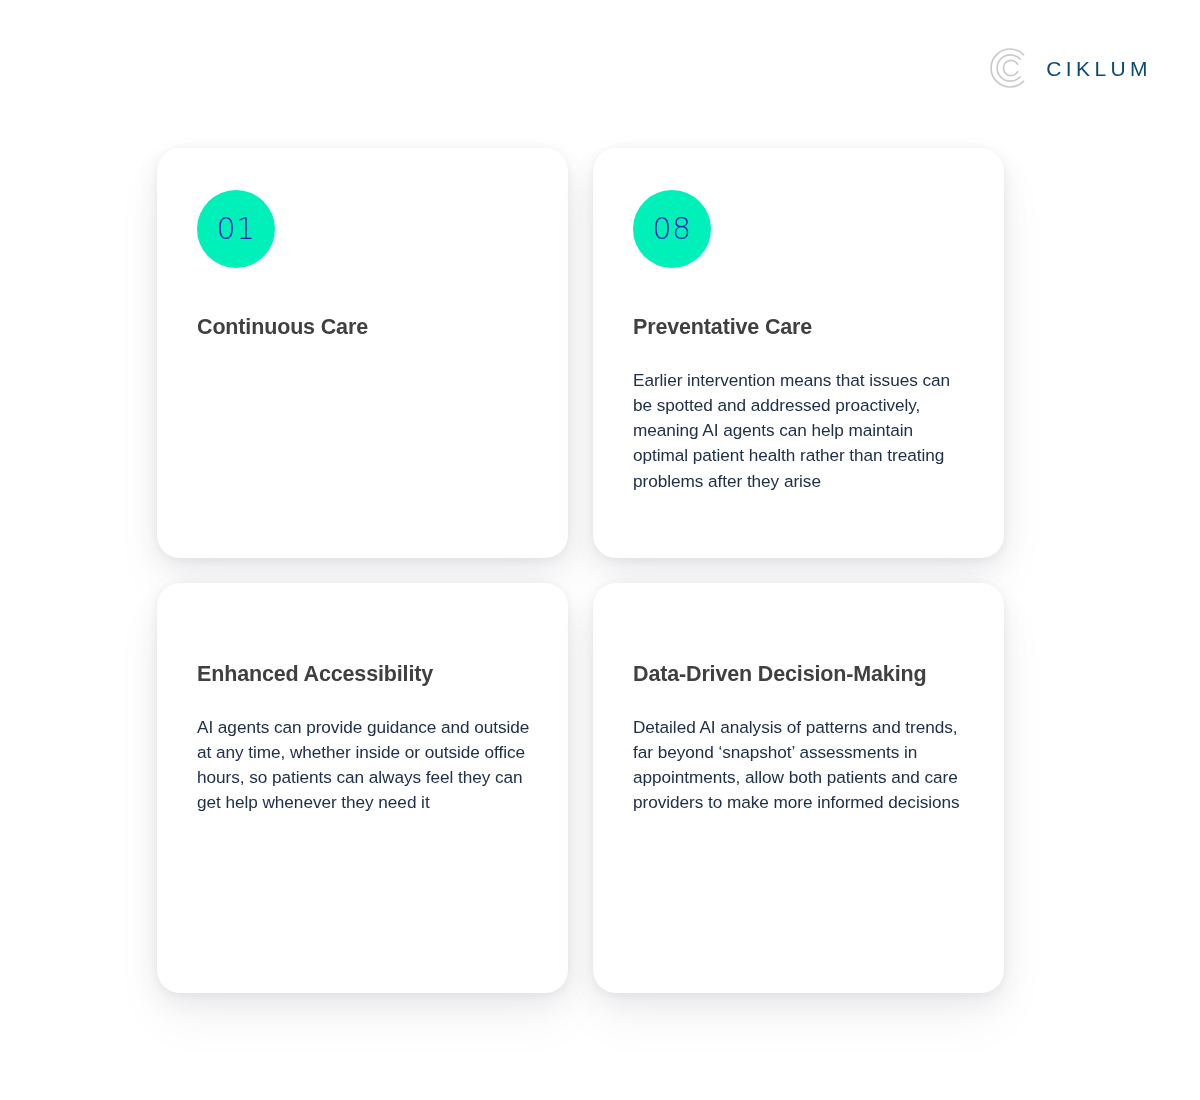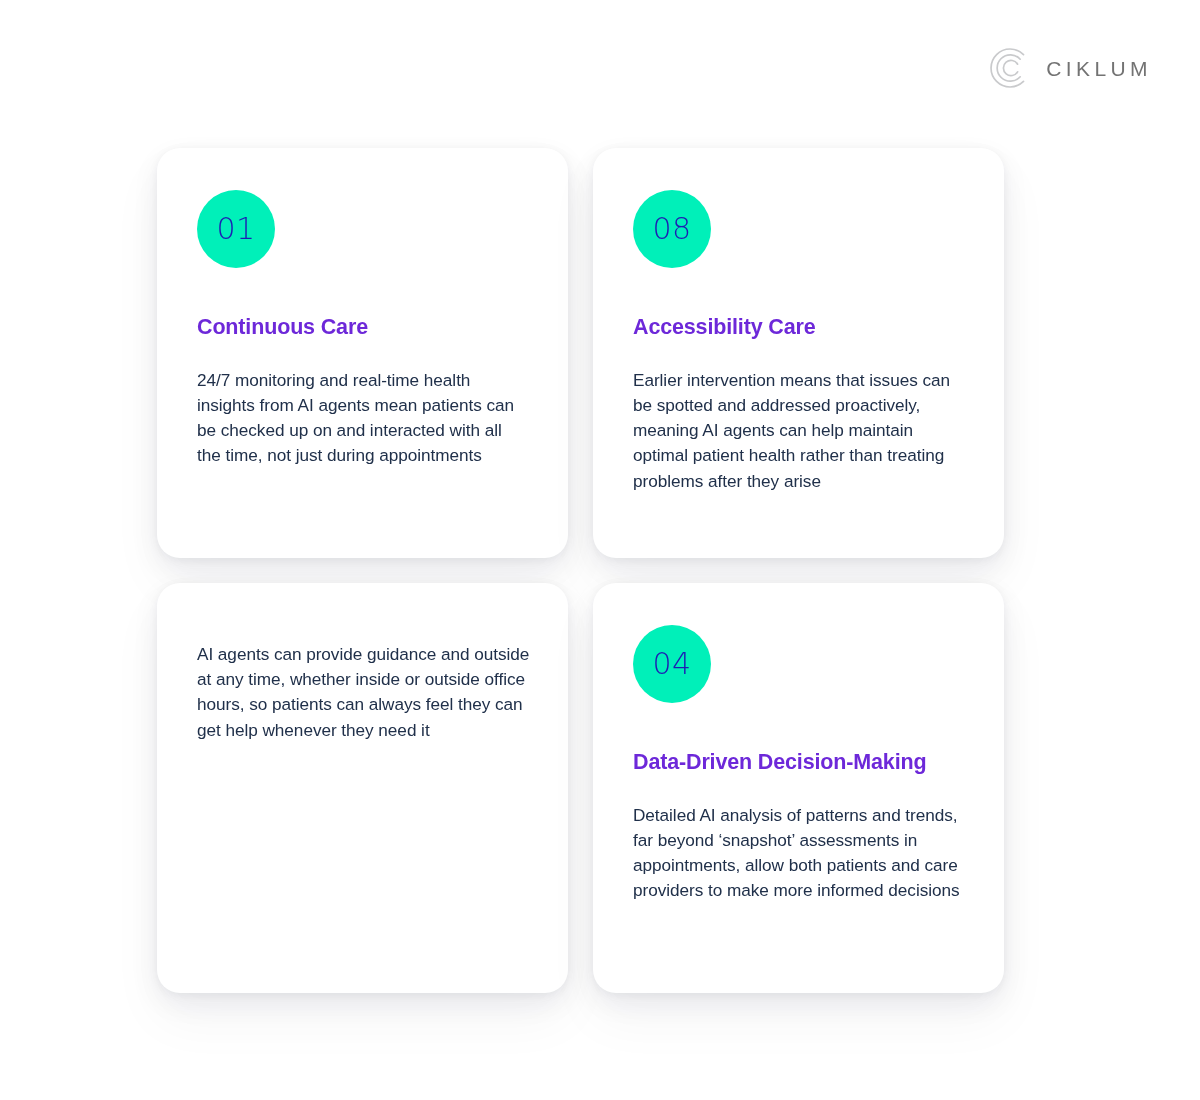--- a/index.html
+++ b/index.html
@@ -28,21 +28,21 @@
     height: 44px;
   }
   .brand-mark {
     width: 42px;
     height: 42px;
     display: block;
   }
   .brand-word {
     font-size: 21px;
     letter-spacing: 4.4px;
-    color: #737373;
+    color: #0c4a6e;
     font-weight: 400;
     line-height: 1;
     white-space: nowrap;
   }
 
   
   .cards-grid {
     position: absolute;
     left: 157px;
     top: 148px;
@@ -82,21 +82,21 @@
     font-weight: 300;
     color: #1d1db4;
     letter-spacing: 0.5px;
     line-height: 1;
   }
 
   .card-title {
     margin-top: 47px;
     font-size: 21.5px;
     font-weight: 700;
-    color: #6d28d9;
+    color: #404040;
     letter-spacing: -0.15px;
     line-height: 1.2;
   }
 
   .card-body {
     margin-top: 27px;
     font-size: 17.2px;
     line-height: 25.2px;
     color: #20304a;
     letter-spacing: -0.05px;
@@ -118,36 +118,33 @@
   <span class="brand-word">CIKLUM</span>
 </div>
 
 <div class="cards-grid">
 
   <div class="card">
     <div class="badge">
       <span class="badge-num">01</span>
     </div>
     <div class="card-title">Continuous Care</div>
-    <div class="card-body">24/7 monitoring and real-time health insights from AI agents mean patients can be checked up on and interacted with all the time, not just during appointments</div>
   </div>
 
   <div class="card wide">
     <div class="badge">
       <span class="badge-num">08</span>
     </div>
-    <div class="card-title">Accessibility Care</div>
+    <div class="card-title">Preventative Care</div>
     <div class="card-body">Earlier intervention means that issues can be spotted and addressed proactively, meaning AI agents can help maintain optimal patient health rather than treating problems after they arise</div>
   </div>
 
   <div class="card">
+    <div class="card-title">Enhanced Accessibility</div>
     <div class="card-body">AI agents can provide guidance and outside at any time, whether inside or outside office hours, so patients can always feel they can get help whenever they need it</div>
   </div>
 
   <div class="card wide">
-    <div class="badge">
-      <span class="badge-num">04</span>
-    </div>
     <div class="card-title">Data-Driven Decision-Making</div>
     <div class="card-body">Detailed AI analysis of patterns and trends, far beyond ‘snapshot’ assessments in appointments, allow both patients and care providers to make more informed decisions</div>
   </div>
 
 </div>
 
 </body></html>

